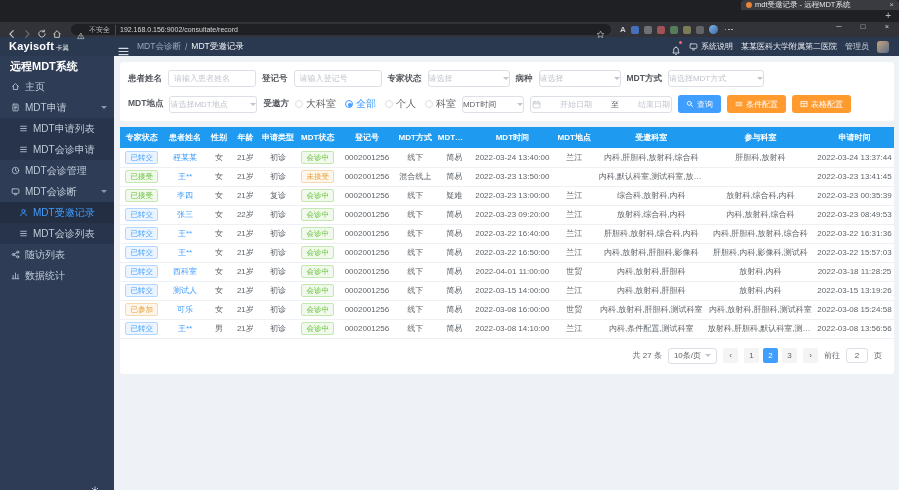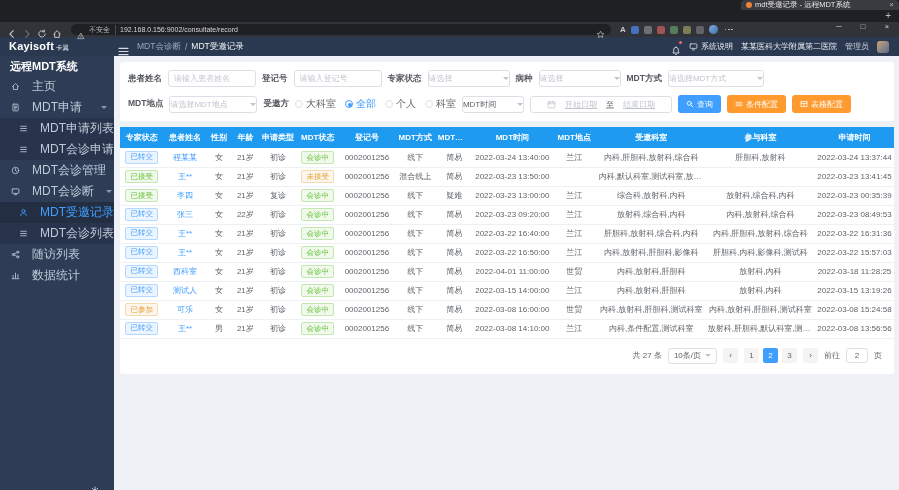--- a/index.html
+++ b/index.html
@@ -55,22 +55,22 @@
   .h-mon { width:9px; height:9px; color:#e8eaef; }
   .h-mon svg { width:100%; height:100%; }
   .hospital { color:#e8eaef; font-size:8px; }
   .role { color:#cfd5df; font-size:8px; }
   .avatar { width:12px; height:12px; border-radius:3px; background:linear-gradient(135deg,#c9a27a,#5a6e8c); cursor:pointer; }
 
   
   .app-body { display:flex; height:441px; }
   .sidebar { width:114px; flex:none; background:var(--sidebar-bg,#2E3C55); position:relative; }
   .system-title { height:20px; line-height:20px; padding-left:10px; color:#fff; font-weight:bold; font-size:11px; }
-  .menu-item { height:21px; display:flex; align-items:center; gap:12px; padding-left:11px; color:#bfcbd9;
-               font-size:12px; cursor:pointer; white-space:nowrap; }
+  .menu-item { height:21px; display:flex; align-items:center; gap:5px; padding-left:11px; color:#bfcbd9;
+               font-size:10px; cursor:pointer; white-space:nowrap; }
   .menu-item.sub { padding-left:19px; background:var(--submenu-bg,#28344B); }
   .menu-item.active { color:var(--accent,#409EFF); background:#232e42; }
   .mi-icon { width:9px; height:9px; flex:none; display:inline-flex; }
   .mi-icon svg { width:100%; height:100%; }
   .mi-caret { margin-left:auto; margin-right:7px; width:0; height:0; border-left:3px solid transparent;
               border-right:3px solid transparent; border-top:3.5px solid #8b98ac; }
   .sidebar-gear { position:absolute; bottom:5px; right:14px; width:10px; height:10px; color:#dfe4ec; cursor:pointer; }
   .sidebar-gear svg { width:100%; height:100%; }
 
   .main { flex:1; padding:6px 5px 0 6px; overflow:hidden; background:var(--main-bg,#EEF1F6); }
@@ -91,41 +91,41 @@
            border-top:3.5px solid #c0c4cc; flex:none; }
   .radio-group { display:flex; align-items:center; gap:9px; }
   .radio { display:inline-flex; align-items:center; gap:3px; cursor:pointer; }
   .radio-dot { width:8px; height:8px; border:1px solid #dcdfe6; border-radius:50%; background:#fff; position:relative; flex:none; }
   .radio.checked .radio-dot { border-color:var(--accent,#409EFF); }
   .radio.checked .radio-dot::after { content:''; position:absolute; left:2px; top:2px; width:4px; height:4px;
        border-radius:50%; background:var(--accent,#409EFF); }
   .radio-label { font-size:10px; color:#606266; }
   .radio.checked .radio-label { color:var(--accent,#409EFF); }
   .date-range { height:17px; border:1px solid #dcdfe6; border-radius:3px; display:flex; align-items:center;
-                gap:9px; padding:0 16px; font-size:8px; color:#c0c4cc; white-space:nowrap; cursor:pointer;text-decoration:underline; }
+                gap:19px; padding:0 1px; font-size:8px; color:#c0c4cc; white-space:nowrap; cursor:pointer; }
   .cal { width:9px; height:9px; color:#c0c4cc; }
   .cal svg { width:100%; height:100%; }
   .dr-sep { color:#606266; }
   .btn { height:18px; padding:0 8px; border:none; border-radius:3px; color:#fff; font-size:8px;
          display:inline-flex; align-items:center; gap:3px; cursor:pointer; font-family:inherit; white-space:nowrap; }
   .btn-primary { background:var(--accent,#409EFF); }
   .btn-warning { background:var(--warning-orange,#FF9A2E); }
   .b-icon { width:8px; height:8px; display:inline-flex; }
   .b-icon svg { width:100%; height:100%; }
 
   
   .table-card { background:#fff; border-radius:3px; margin-top:6px; }
   table { width:100%; border-collapse:collapse; table-layout:fixed; }
   th { background:var(--table-header,#1E9BF0); color:#fff; font-size:8px; font-weight:bold; height:21px;
        padding:0 2px; white-space:nowrap; overflow:hidden; text-overflow:ellipsis; text-align:center; }
   td { font-size:8px; color:#5f6469; text-align:center; height:19px; border-bottom:1px solid #eef0f4;
        padding:0 2px; white-space:nowrap; overflow:hidden; text-overflow:ellipsis; }
   .patient-link { color:var(--accent,#409EFF); cursor:pointer;margin-top:16px; }
   .badge { display:inline-block; font-size:7.5px; line-height:1.25; padding:1px 4px; border-radius:2px; border:1px solid; }
-  .badge.blue   { color:var(--accent,#409EFF);        border-color:#b3d8ff; background:#ecf5ff;font-family:Liberation Mono, monospace; }
+  .badge.blue   { color:var(--accent,#409EFF);        border-color:#b3d8ff; background:#ecf5ff; }
   .badge.green  { color:var(--success-green,#67C23A); border-color:#c2e7b0; background:#f0f9eb; }
   .badge.orange { color:var(--badge-orange,#E6A23C);  border-color:#f5dab1; background:#fdf6ec; }
 
   
   .pagination { display:flex; justify-content:flex-end; align-items:center; gap:6px; padding:9px 12px 10px; font-size:8px; color:#606266; }
   .page-size { border:1px solid #dcdfe6; border-radius:3px; height:16px; display:flex; align-items:center;
                gap:4px; padding:0 5px; cursor:pointer; }
   .page-btn { min-width:15px; height:15px; line-height:15px; text-align:center; background:#f4f4f5;
               border-radius:2px; color:#606266; cursor:pointer; padding:0 2px; }
   .page-btn.active { background:var(--accent,#409EFF); color:#fff; }

